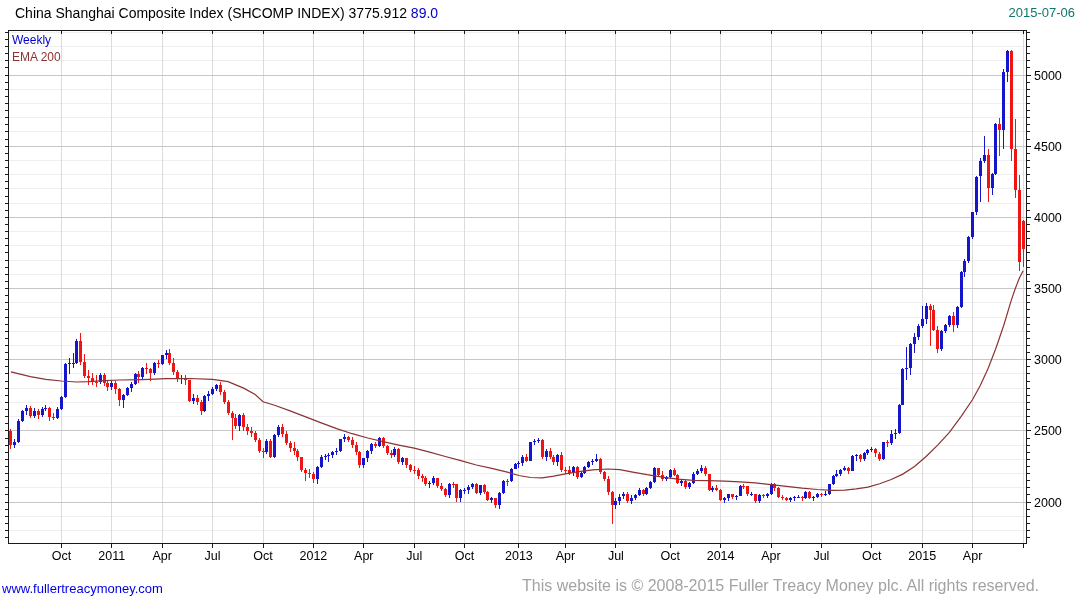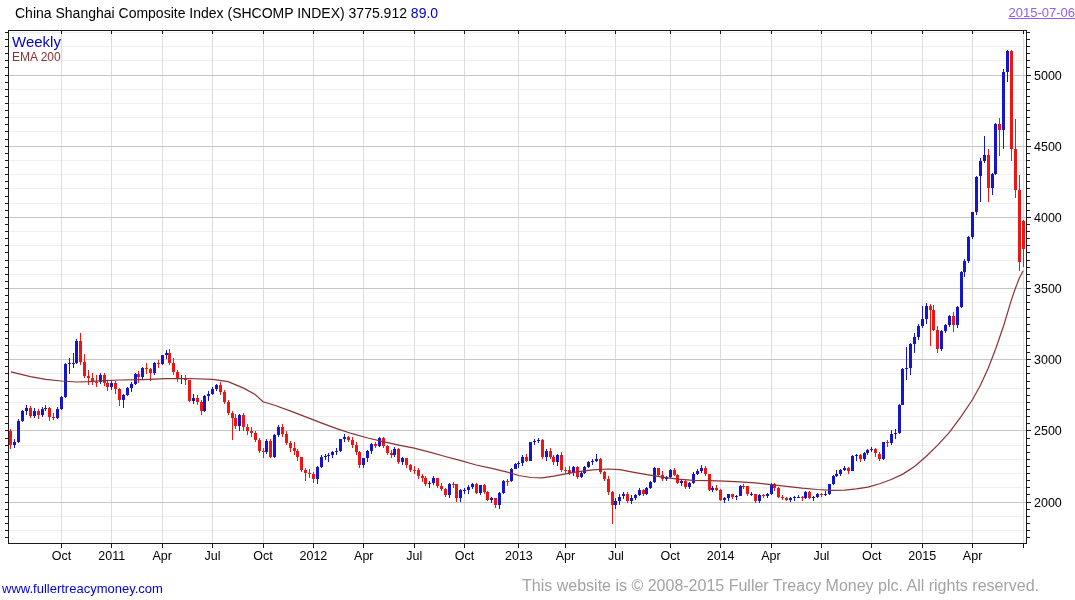--- a/index.html
+++ b/index.html
@@ -1,22 +1,22 @@
 <!DOCTYPE html>
 <html><head>
 <meta charset="utf-8">
 <style>
   html,body{margin:0;padding:0;background:#fff;}
   .screen{position:relative;width:1075px;height:600px;background:#fff;overflow:hidden;
           font-family:"Liberation Sans",sans-serif;}
   .header{position:absolute;top:0;left:8px;width:1075px;height:28px;}
   .title{position:absolute;left:7px;top:5px;font-size:14px;color:#000;white-space:nowrap;}
   .title .chg{color:#0000cc;}
-  .date{position:absolute;right:8px;top:5px;font-size:13px;color:#8b5cf6;text-decoration:underline;}
-  .legend-weekly{position:absolute;left:12px;top:33px;font-size:15px;color:#0000cc;}
+  .date{position:absolute;right:8px;top:5px;font-size:13px;color:#0f766e;}
+  .legend-weekly{position:absolute;left:12px;top:33px;font-size:12px;color:#0000cc;}
   .legend-ema{position:absolute;left:12px;top:50px;font-size:12px;color:#8b3232;text-align:right;}
   svg.chart{position:absolute;left:0;top:0;}
   svg text{font-family:"Liberation Sans",sans-serif;}
   .footer-link{position:absolute;left:2px;bottom:4px;font-size:13px;color:#0000e0;text-decoration:none;}
   .footer-copy{position:absolute;right:36px;bottom:5px;font-size:16px;color:#a3a3a3;}
 </style>
 </head>
 <body>
 
 <div class="screen">

